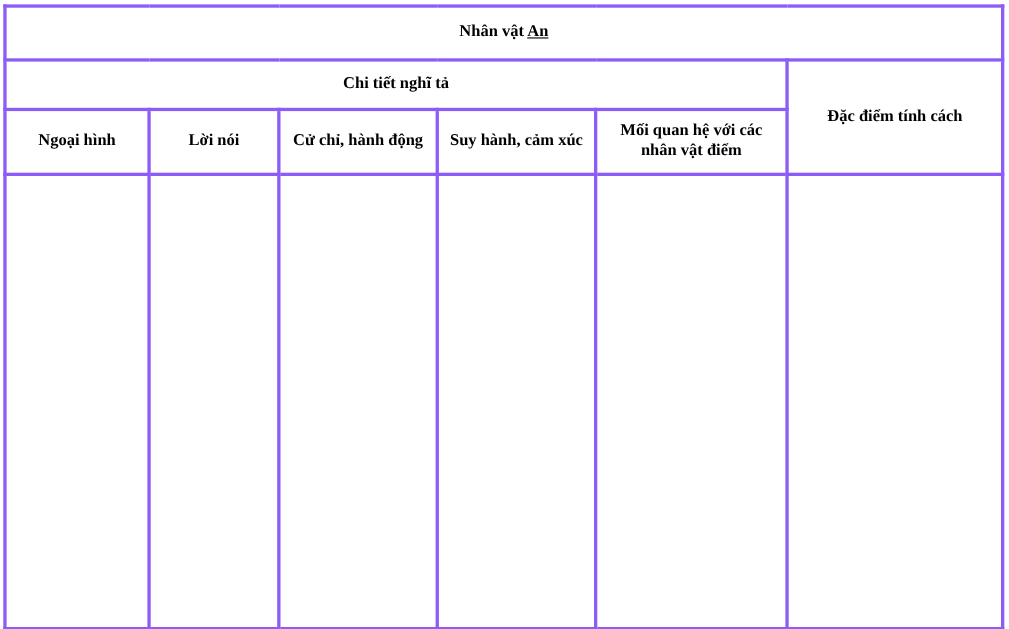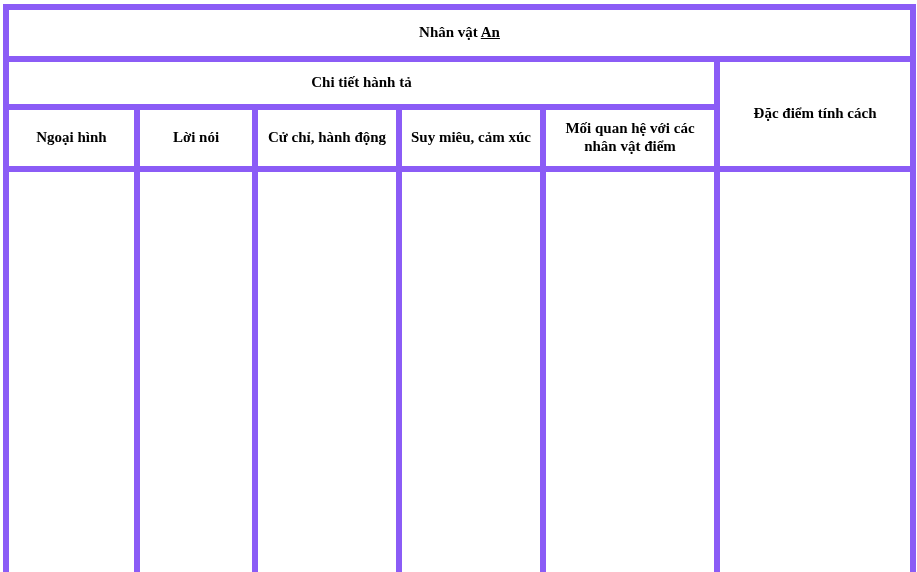--- a/index.html
+++ b/index.html
@@ -19,21 +19,21 @@
     position: relative;
     overflow: hidden;
   }
   table.worksheet {
     border-collapse: collapse;
     table-layout: fixed;
     width: 907px;
     margin: 4px 0 0 3px;
   }
   table.worksheet td {
-    border: 6px solid #8b5cf6;
+    border: 3px solid #8b5cf6;
     text-align: center;
     vertical-align: middle;
     font-weight: bold;
     font-size: 15px;
     line-height: 1.18;
     padding: 2px 3px;
   }
   td.title-cell {
     height: 42px;
     font-size: 16px;
@@ -69,28 +69,28 @@
       <col style="width:144px">
       <col style="width:144px">
       <col style="width:174px">
       <col style="width:196px">
     </colgroup>
     <tbody>
       <tr>
         <td class="title-cell" colspan="6"><span>Nhân vật </span><span class="underlined">An</span></td>
       </tr>
       <tr>
-        <td class="group-header" colspan="5">Chi tiết hành tả</td>
+        <td class="group-header" colspan="5">Chi tiết nghĩ tả</td>
         <td class="rowspan-header" rowspan="2">Đặc điểm tính cách</td>
       </tr>
       <tr>
         <td class="col-header">Ngoại hình</td>
         <td class="col-header">Lời nói</td>
         <td class="col-header">Cử chỉ, hành động</td>
-        <td class="col-header">Suy miêu, cảm xúc</td>
+        <td class="col-header">Suy hành, cảm xúc</td>
         <td class="col-header">Mối quan hệ với các nhân vật điểm</td>
       </tr>
       <tr>
         <td class="body-cell"></td>
         <td class="body-cell"></td>
         <td class="body-cell"></td>
         <td class="body-cell"></td>
         <td class="body-cell"></td>
         <td class="body-cell"></td>
       </tr>

